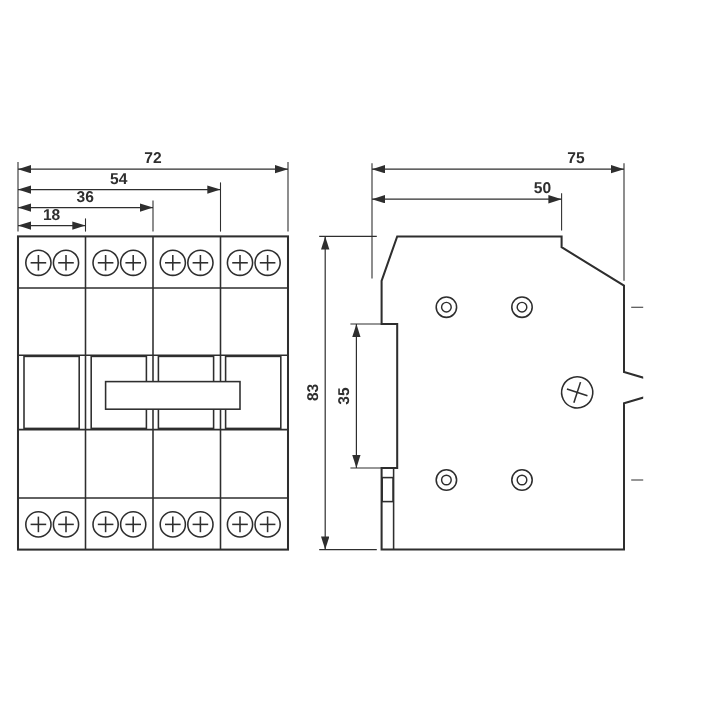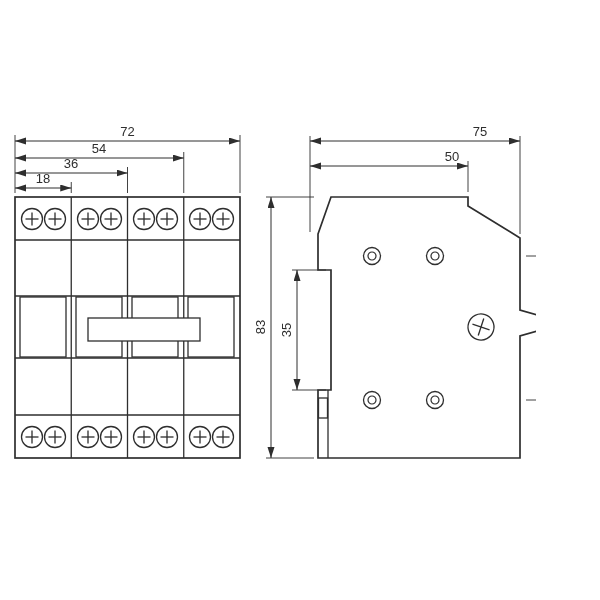--- a/index.html
+++ b/index.html
@@ -1,16 +1,16 @@
 <!DOCTYPE html>
 <html><head>
 <meta charset="utf-8">
 <style>
   html,body{margin:0;padding:0;background:#ffffff;}
-  .stage{width:536px;height:600px;background:#ffffff;position:relative;overflow:hidden;}
+  .stage{width:536px;height:600px;background:#ffffff;position:relative;overflow:hidden;font-weight:bold;}
   svg{display:block;}
   .body-line{fill:#ffffff;stroke:#2e2e2e;stroke-width:1.7;stroke-linejoin:miter;}
   .detail{fill:none;stroke:#2e2e2e;stroke-width:1.3;}
   .detail-fill{fill:#ffffff;stroke:#2e2e2e;stroke-width:1.3;}
   .dimline{fill:none;stroke:#2e2e2e;stroke-width:1;}
   .extline{fill:none;stroke:#2e2e2e;stroke-width:0.9;}
   text.dimlabel{font-family:"Liberation Sans", sans-serif;font-size:13px;fill:#2e2e2e;text-anchor:middle;}
 </style>
 </head>
 <body>

